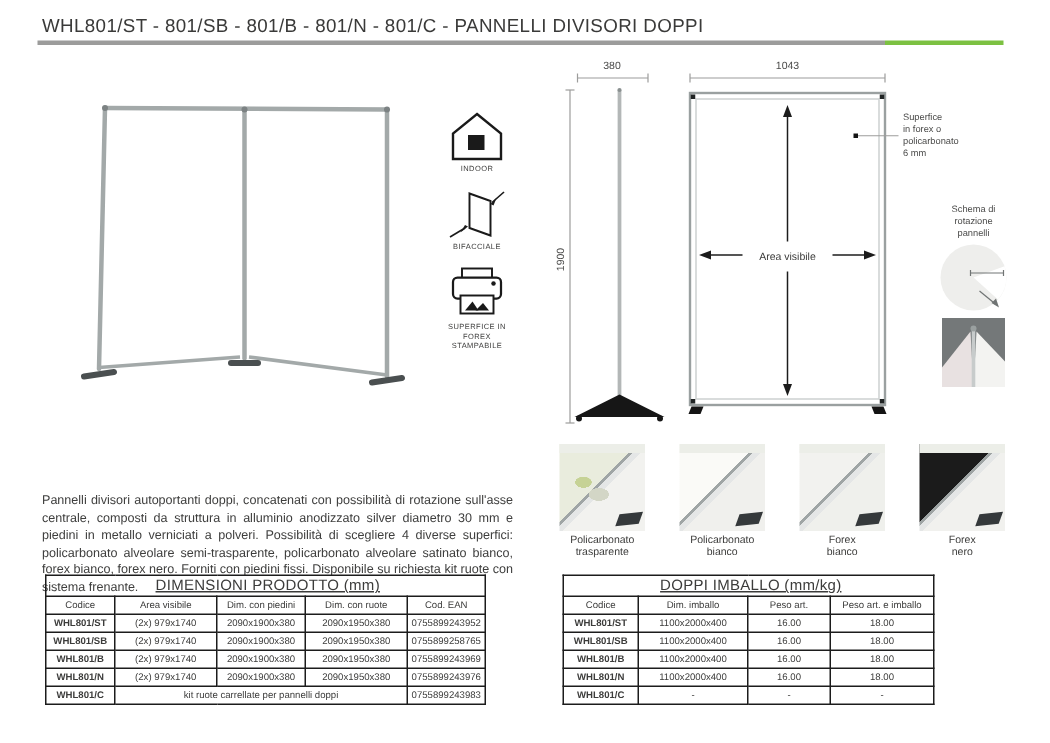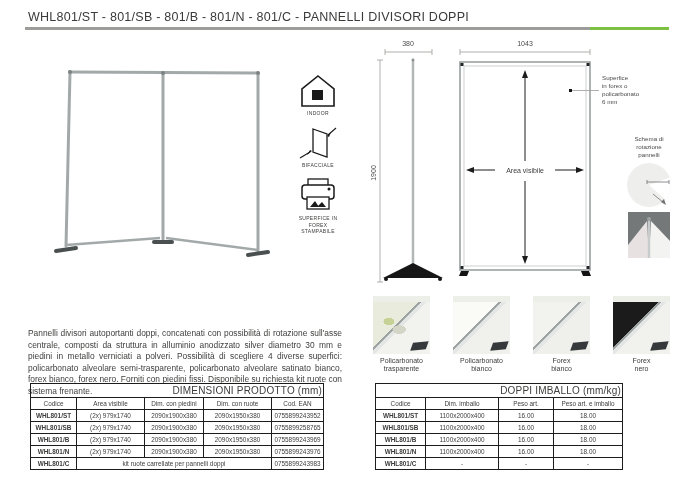--- a/index.html
+++ b/index.html
@@ -49,21 +49,21 @@
     linear-gradient(180deg,#eceee8 0 10%,rgba(0,0,0,0) 10%),
     linear-gradient(135deg,#f2f2ef 0 45%,#9fa5a5 45% 47.5%,#e4e6e6 47.5% 52%,#eff0ec 52% 100%);}
   .tile.m4{background:
     linear-gradient(180deg,#eceee8 0 10%,rgba(0,0,0,0) 10%),
     linear-gradient(135deg,#1b1b1b 0 45%,#9fa5a5 45% 47.5%,#e4e6e6 47.5% 52%,#f1f1ee 52% 100%);}
   .sample-label{font-size:7px;line-height:7.6px;text-align:center;color:#3c3c3b;margin-top:3px;}
   
   table{border-collapse:collapse;position:absolute;table-layout:fixed;}
   td{border:1px solid #1c1c1c;font-size:6.4px;color:#3c3c3b;text-align:center;
      padding:0 1px;height:11px;overflow:hidden;white-space:nowrap;}
-  td.cap{font-size:10px;text-align:right;padding-left:4px;height:13px;letter-spacing:.2px;}
+  td.cap{font-size:10px;text-align:center;padding-left:4px;height:13px;letter-spacing:.2px;text-decoration:underline;}
   td.code{font-weight:bold;}
   .t1{left:30px;top:383px;width:293px;}
   .t2{left:375px;top:383px;width:247px;}
 </style>
 </head>
 <body>
 
 <div class="title">WHL801/ST - 801/SB - 801/B - 801/N - 801/C - PANNELLI DIVISORI DOPPI</div>
 <div class="rule">
   <span class="g1"></span>

